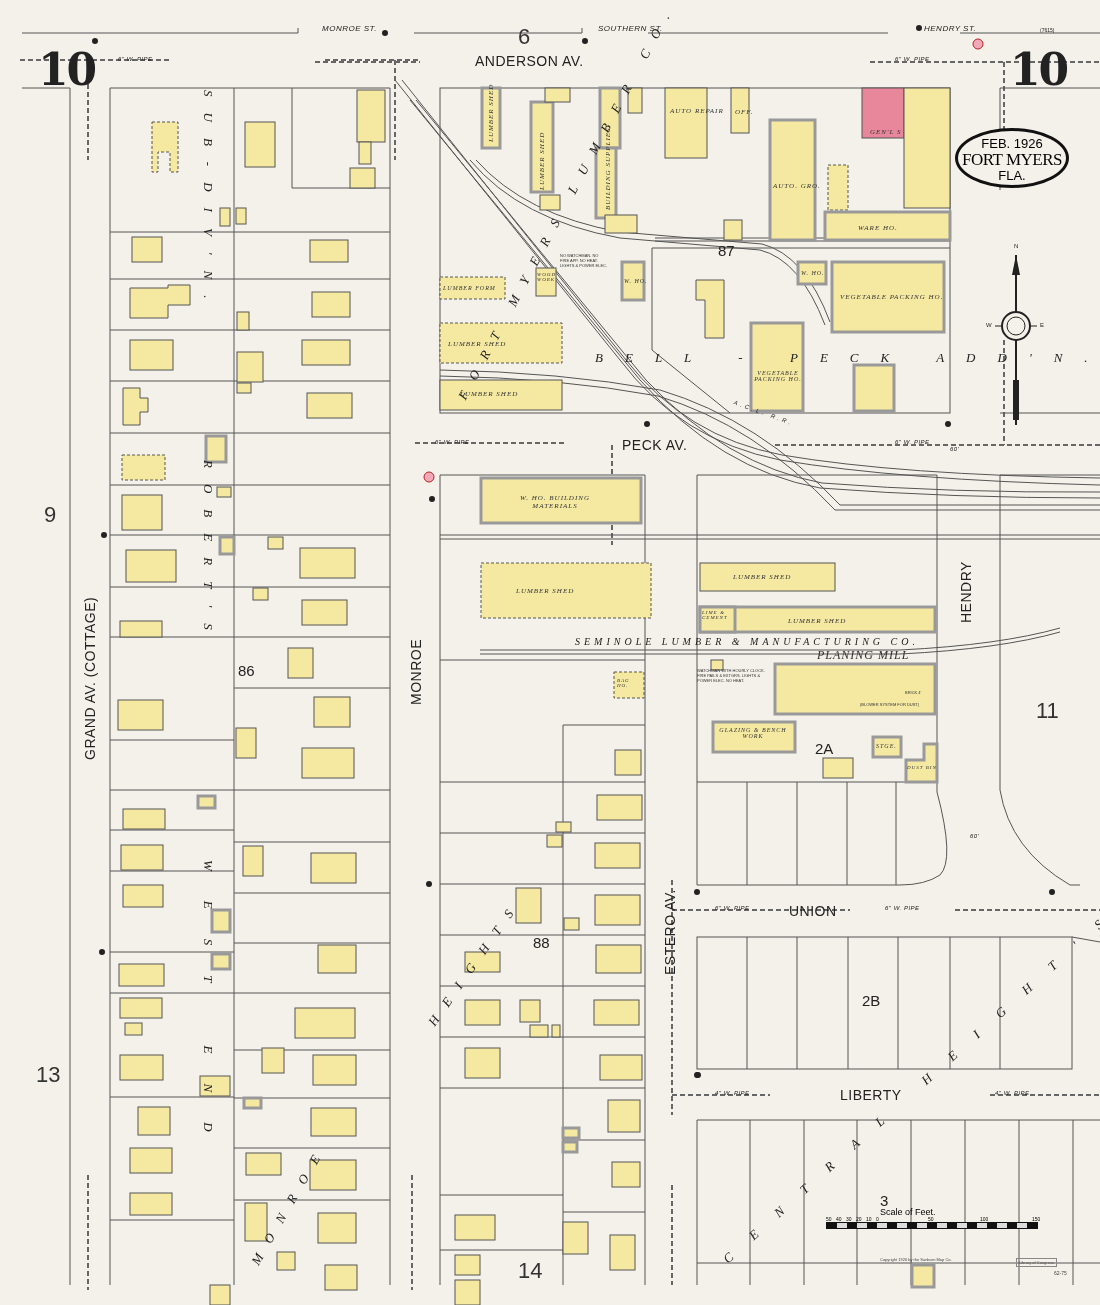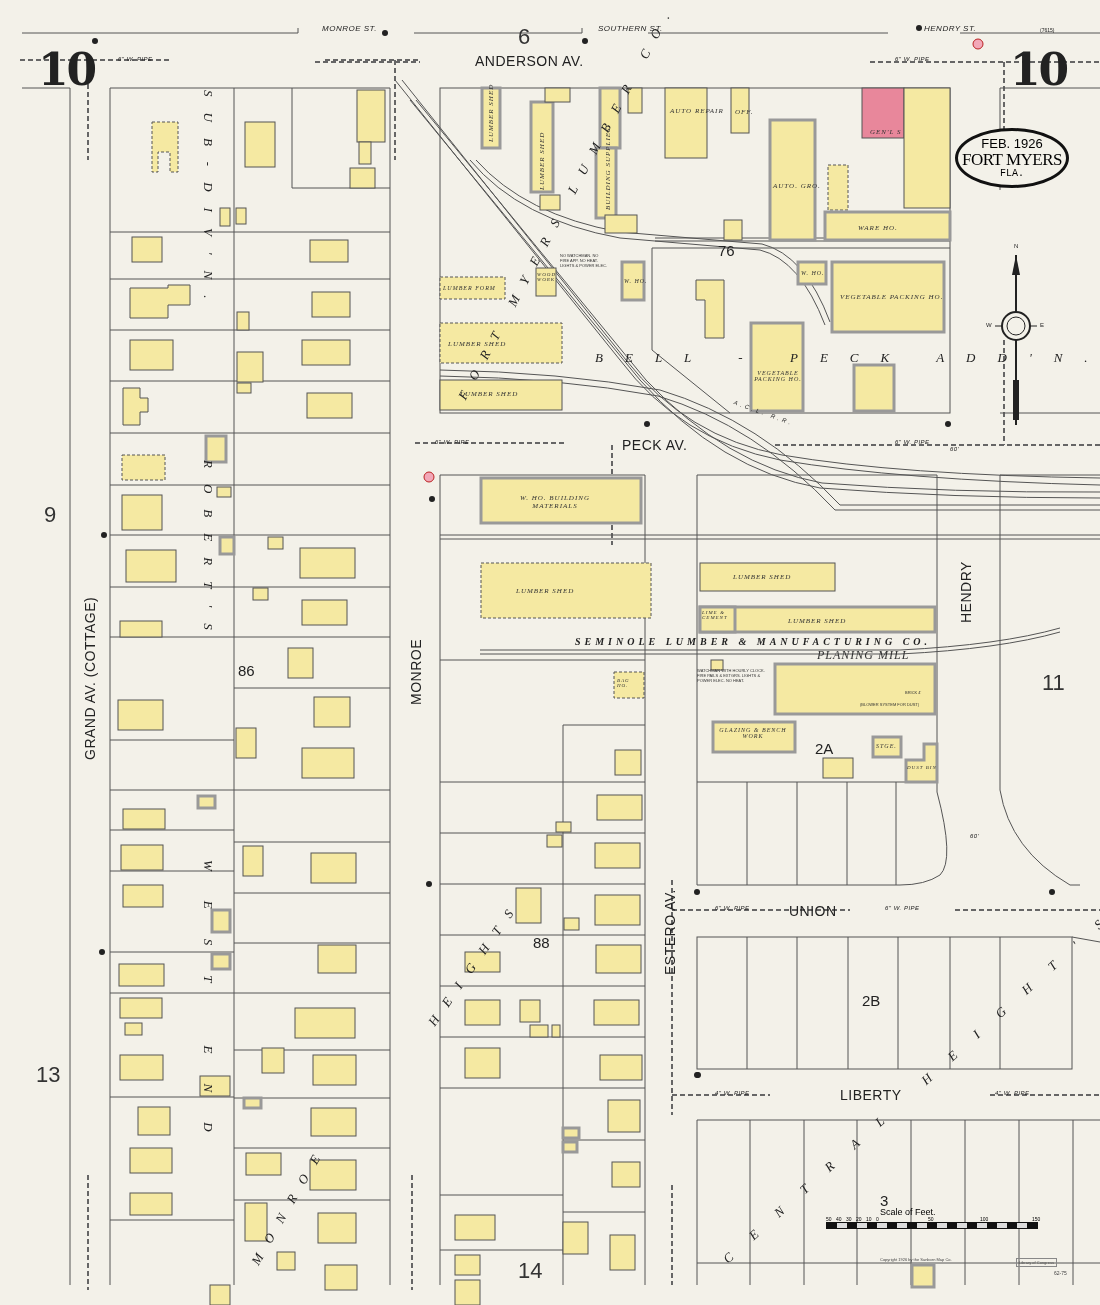--- a/index.html
+++ b/index.html
@@ -13,21 +13,21 @@
   .block-num{font-size:15px;}
   .small-st{font-size:8px;font-style:italic;letter-spacing:0.5px;}
   .bldg-lbl{font-family:"Liberation Serif",serif;font-style:italic;font-size:7px;color:#333;letter-spacing:1px;}
   .bldg-lbl-v{font-family:"Liberation Serif",serif;font-style:italic;font-size:7px;color:#333;letter-spacing:1px;transform:rotate(-90deg);transform-origin:left top;}
   .subdiv{font-family:"Liberation Serif",serif;font-style:italic;font-size:13px;color:#222;letter-spacing:14px;}
   .subdiv-v{font-family:"Liberation Serif",serif;font-style:italic;font-size:13px;color:#222;letter-spacing:16px;transform:rotate(90deg);transform-origin:left top;}
   .company{font-family:"Liberation Serif",serif;font-style:italic;font-size:10px;letter-spacing:4px;color:#222;}
   .cartouche{position:absolute;left:955px;top:128px;width:108px;height:54px;border:3px solid #111;border-radius:50%;background:#f3f1e9;text-align:center;}
   .cartouche .date{font-size:13px;margin-top:5px;}
   .cartouche .city{font-size:17px;line-height:17px;letter-spacing:-0.5px;font-family:Liberation Serif, serif;}
-  .cartouche .state{font-size:10px;font-family:Liberation Mono, monospace;}
+  .cartouche .state{font-size:13px;}
   .scale{position:absolute;left:820px;top:1222px;}
   .scale-title{font-size:9px;position:absolute;left:60px;top:-15px;white-space:nowrap;}
   .ticks{position:absolute;top:-6px;font-size:5px;white-space:nowrap;}
   .copyright{position:absolute;left:880px;top:1257px;font-size:4px;color:#444;white-space:nowrap;}
   .note{font-size:4px;color:#333;line-height:5px;font-family:"Liberation Sans",sans-serif;}
 </style>
 </head>
 <body>
 
 <svg id="map" viewBox="0 0 1100 1305" xmlns="http://www.w3.org/2000/svg">
@@ -372,21 +372,21 @@
 
 <div class="cartouche">
   <div class="date">FEB. 1926</div>
   <div class="city">FORT MYERS</div>
   <div class="state">FLA.</div>
 </div>
 
 <div class="lbl adj" style="left:518px;top:24px;">6</div>
 <div class="lbl adj" style="left:44px;top:502px;">9</div>
 <div class="lbl adj" style="left:36px;top:1062px;">13</div>
-<div class="lbl adj" style="left:1036px;top:670px;margin-left:6px;">11</div>
+<div class="lbl adj" style="left:1036px;top:698px;">11</div>
 <div class="lbl adj" style="left:518px;top:1258px;">14</div>
 
 <div class="lbl small-st" style="left:322px;top:24px;">MONROE ST.</div>
 <div class="lbl small-st" style="left:598px;top:24px;">SOUTHERN ST.</div>
 <div class="lbl small-st" style="left:924px;top:24px;">HENDRY ST.</div>
 
 <div class="lbl street" style="left:475px;top:53px;">ANDERSON AV.</div>
 <div class="lbl street" style="left:622px;top:437px;">PECK AV.</div>
 <div class="lbl street" style="left:789px;top:903px;">UNION</div>
 <div class="lbl street" style="left:840px;top:1087px;">LIBERTY</div>
@@ -401,35 +401,35 @@
 <div class="lbl small-st" style="left:895px;top:439px;font-size:6px;">6" W. PIPE</div>
 <div class="lbl small-st" style="left:715px;top:905px;font-size:6px;">6" W. PIPE</div>
 <div class="lbl small-st" style="left:885px;top:905px;font-size:6px;">6" W. PIPE</div>
 <div class="lbl small-st" style="left:715px;top:1090px;font-size:6px;">4" W. PIPE</div>
 <div class="lbl small-st" style="left:995px;top:1090px;font-size:6px;">4" W. PIPE</div>
 <div class="lbl small-st" style="left:950px;top:446px;font-size:6px;">60'</div>
 <div class="lbl small-st" style="left:970px;top:833px;font-size:6px;">60'</div>
 <div class="lbl small-st" style="left:732px;top:410px;font-size:6px;letter-spacing:3px;transform:rotate(20deg);">A.C.L. R.R.</div>
 
 <div class="lbl block-num" style="left:238px;top:662px;">86</div>
-<div class="lbl block-num" style="left:718px;top:242px;">76</div>
+<div class="lbl block-num" style="left:718px;top:242px;">87</div>
 <div class="lbl block-num" style="left:533px;top:934px;">88</div>
 <div class="lbl block-num" style="left:815px;top:740px;text-align:center;">2A</div>
 <div class="lbl block-num" style="left:862px;top:992px;">2B</div>
 <div class="lbl block-num" style="left:880px;top:1192px;">3</div>
 
 <div class="lbl subdiv-v" style="left:216px;top:90px;">SUB-DIV'N.</div>
 <div class="lbl subdiv-v" style="left:216px;top:460px;">ROBERT'S</div>
 <div class="lbl subdiv-v" style="left:216px;top:860px;letter-spacing:30px;">WEST END</div>
 <div class="lbl subdiv" style="left:248px;top:1130px;transform:rotate(-60deg);transform-origin:left top;top:1260px;">MONROE</div>
 <div class="lbl subdiv" style="left:425px;top:1020px;transform:rotate(-55deg);transform-origin:left top;">HEIGHTS</div>
 <div class="lbl subdiv" style="left:720px;top:1255px;transform:rotate(-42deg);transform-origin:left top;letter-spacing:26px;">CENTRAL HEIGHT'S</div>
 <div class="lbl subdiv" style="left:595px;top:350px;letter-spacing:22px;">BELL - PECK ADD'N.</div>
 <div class="lbl subdiv" style="left:455px;top:395px;transform:rotate(-62deg);transform-origin:left top;letter-spacing:14px;">FORT MYERS LUMBER CO.</div>
-<div class="lbl company" style="left:575px;top:636px;font-weight:bold;">SEMINOLE LUMBER &amp; MANUFACTURING CO.</div>
+<div class="lbl company" style="left:575px;top:636px;">SEMINOLE LUMBER &amp; MANUFACTURING CO.</div>
 
 <div class="lbl bldg-lbl-v" style="left:487px;top:142px;">LUMBER SHED</div>
 <div class="lbl bldg-lbl-v" style="left:538px;top:190px;">LUMBER SHED</div>
 <div class="lbl bldg-lbl-v" style="left:604px;top:210px;">BUILDING SUPPLIES</div>
 <div class="lbl bldg-lbl" style="left:670px;top:107px;">AUTO REPAIR</div>
 <div class="lbl bldg-lbl" style="left:735px;top:108px;">OFF.</div>
 <div class="lbl bldg-lbl" style="left:773px;top:182px;">AUTO. GRO.</div>
 <div class="lbl bldg-lbl" style="left:870px;top:108px;margin-top:20px;">GEN'L S</div>
 <div class="lbl bldg-lbl" style="left:858px;top:224px;">WARE HO.</div>
 <div class="lbl bldg-lbl" style="left:443px;top:285px;font-size:6px;">LUMBER FORM</div>

